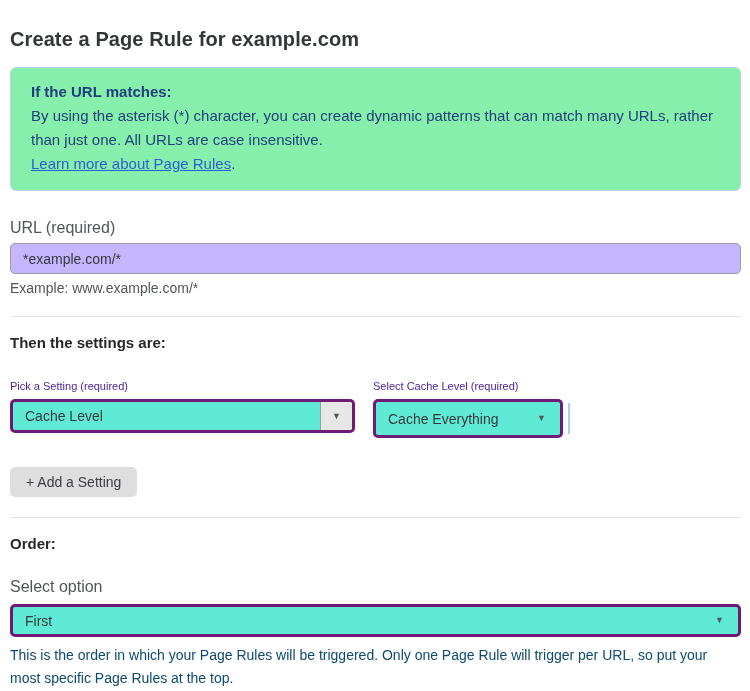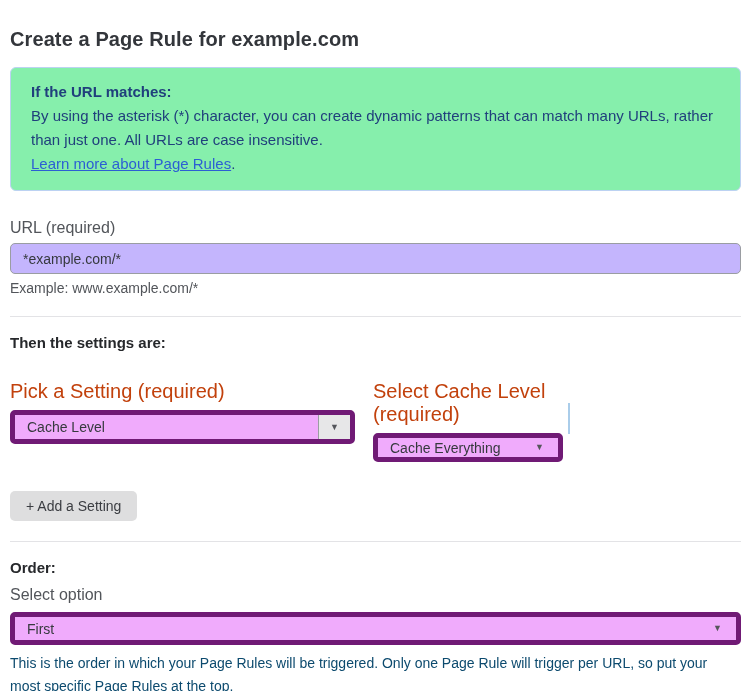--- a/index.html
+++ b/index.html
@@ -68,49 +68,49 @@
 
   .section-heading {
     font-size: 15px;
     font-weight: bold;
     color: #26282b;
     margin-top: 17px;
   }
   .settings-labels-row { margin-top: 29px; }
 
   .settings-row { display: flex; align-items: flex-start; }
-  .setting-col-label { font-size: 20px; color: #c2410c; margin-bottom: 7px; display: block; }
+  .setting-col-label { font-size: 11px; color: #4c1d95; margin-bottom: 7px; display: block; }
   .col-setting { width: 345px; }
   .col-cache { width: 190px; margin-left: 18px; }
 
   .select {
-    border: 5px solid #701a75;
+    border: 3px solid #701a75;
     border-radius: 5px;
-    background: #f0abfc;
+    background: #5eead4;
     display: flex;
     align-items: center;
     font-size: 14px;
     color: #36393e;
     cursor: pointer;
     overflow: hidden;
   }
   .select-wide { height: 34px; }
   .select-wide .select-value { flex: 1; padding-left: 12px; }
   .select-arrow-box {
     width: 32px;
     align-self: stretch;
     background: #e7e7e8;
     border-left: 1px solid #9a9da2;
     display: flex;
     align-items: center;
     justify-content: center;
   }
   .arrow-glyph { font-size: 9px; color: #54565b; line-height: 1; }
 
-  .select-compact { height: 29px; justify-content: space-between; padding: 0 14px 0 12px; }
+  .select-compact { height: 39px; justify-content: space-between; padding: 0 14px 0 12px; }
 
   .setting-separator {
     width: 2px;
     height: 31px;
     background: #aacdea;
     margin-left: 5px;
     margin-top: 23px;
   }
 
   .btn {
@@ -119,21 +119,21 @@
     height: 30px;
     padding: 0 16px;
     border: none;
     border-radius: 5px;
     cursor: pointer;
   }
   .btn-gray { background: #dededf; color: #3b3d42; }
 
   .add-setting-btn { margin-top: 29px; }
 
-  .order-label { margin-top: 10px; }
+  .order-label { margin-top: 26px; }
   .order-select { height: 33px; justify-content: space-between; padding: 0 14px 0 12px; margin-top: 8px; }
   .order-help {
     font-size: 14px;
     color: #0c4a6e;
     line-height: 23px;
     margin-top: 7px;
   }
 </style>
 </head>
 <body>

